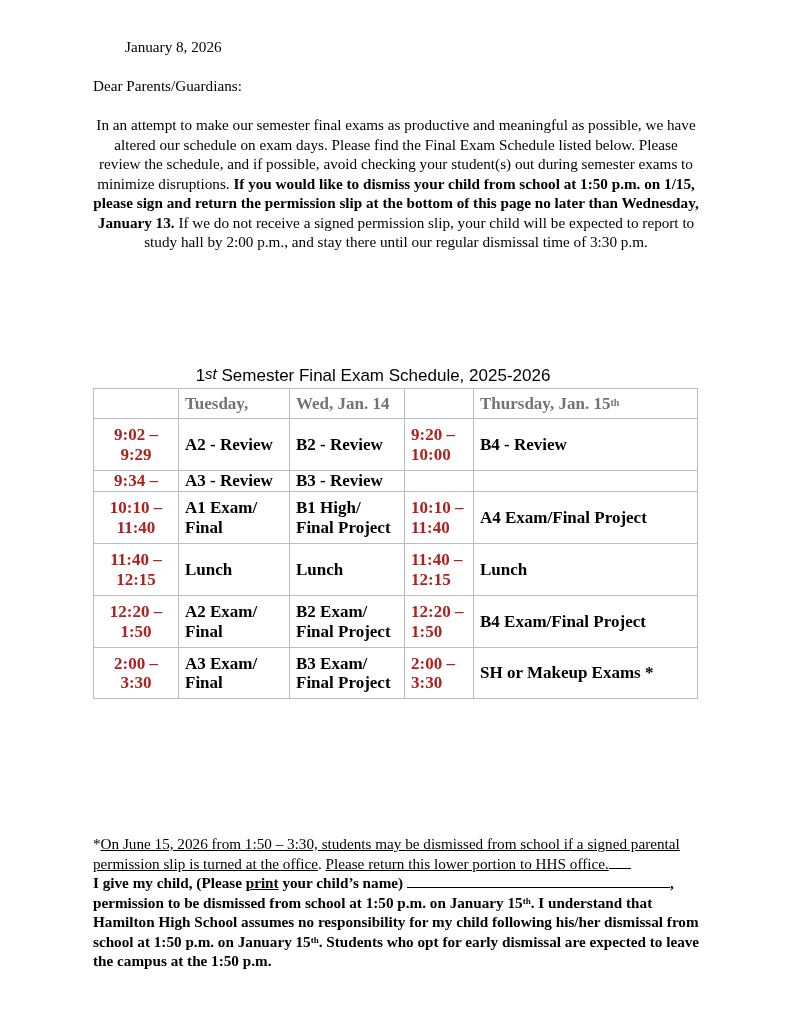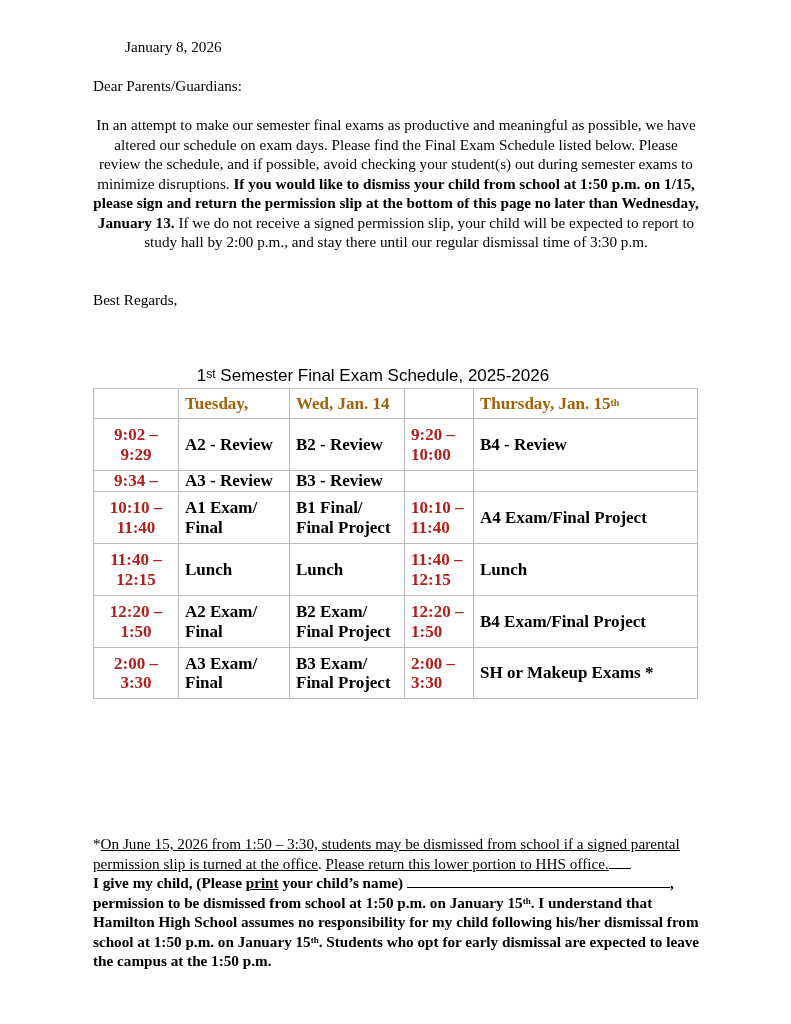--- a/index.html
+++ b/index.html
@@ -6,47 +6,46 @@
   body { width: 791px; height: 1024px; position: relative; overflow: hidden;
          font-family: "Liberation Serif", "DejaVu Serif", serif; color: #000; }
   .p { position: absolute; left: 93px; width: 610px; font-size: 15.2px; line-height: 19.5px; }
   .date { top: 37px; margin-left: 32px; }
   .salutation { top: 76px; }
   .body-par { top: 115px; width: 606px; text-align: center; }
   .closing { top: 290px; }
   b { font-weight: bold; }
   .title { position: absolute; top: 366px; left: 93px; width: 560px; text-align: center;
            font-family: "Liberation Sans", "DejaVu Sans", sans-serif; font-size: 17px; line-height: 20px; }
-  .title sup { font-size: 12px; vertical-align: top; position: relative; top: -2px; }
+  .title sup { font-size: 15px; vertical-align: top; position: relative; top: -2px; font-style: italic; }
   table.sched { position: absolute; top: 388px; left: 93px; border-collapse: collapse;
                 font-family: "Liberation Serif", "DejaVu Serif", serif; font-weight: bold; }
   table.sched td { border: 1px solid #bdbdbd; padding: 0 6px; vertical-align: middle;
                    font-size: 17px; line-height: 19.5px; overflow: hidden; }
   td.time { color: #b0201e; text-align: center; }
   td.time2 { color: #b0201e; text-align: left; padding-left: 5px; }
-  td.hdr { color: #a16207; vertical-align: top; padding-top: 5px; }
+  td.hdr { color: #737373; vertical-align: top; padding-top: 5px; }
   td.hdr sup { font-size: 10px; vertical-align: top; position: relative; top: -1px; }
   .clip { height: 39px; overflow: hidden; display: block; }
   .clip1 { height: 20px; overflow: hidden; display: block; }
   .slip { position: absolute; left: 93px; width: 620px; font-size: 15.2px; line-height: 19.5px; }
   .slip-note { top: 834px; }
   .slip-note u { text-decoration: underline; }
   .slip-form { top: 873px; font-weight: bold; width: 610px; }
   .slip-form sup { font-size: 9px; vertical-align: top; position: relative; top: -1px; }
   .blank { display: inline-block; width: 263px; border-bottom: 1.5px solid #000; height: 14px; }
   .tailrule { display: inline-block; width: 22px; border-bottom: 1px solid #000; height: 14px; }
 </style>
 </head>
 <body>
 
 <div class="p date">January 8, 2026</div>
 <div class="p salutation">Dear Parents/Guardians:</div>
 <div class="p body-par"><span>In an attempt to make our semester final exams as productive and meaningful as possible, we have altered our schedule on exam days.  Please find the Final Exam Schedule listed below. Please review the schedule, and if possible, avoid checking your student(s) out during semester exams to minimize disruptions. </span><b>If you would like to dismiss your child from school at 1:50 p.m. on 1/15, please sign and return the permission slip at the bottom of this page no later than Wednesday, January 13.</b><span>  If we do not receive a signed permission slip, your child will be expected to report to study hall by 2:00 p.m., and stay there until our regular dismissal time of 3:30 p.m.</span></div>
 <div class="p closing">
-  <div>Best Regards,</div>
 </div>
 
 <div class="title"><span>1</span><sup>st</sup><span> Semester Final Exam Schedule, 2025-2026</span></div>
 
 <table class="sched">
   <colgroup>
     <col style="width:85px">
       <col style="width:111px">
       <col style="width:115px">
       <col style="width:69px">
@@ -89,21 +88,21 @@
           <div>10:10 –</div>
           <div>11:40</div>
         </td>
     <td>
           <span class="clip">
             <div>A1 Exam/</div>
             <div>Final</div>
           </span>
         </td>
     <td>
-          <div>B1 Final/</div>
+          <div>B1 High/</div>
           <div>Final Project</div>
         </td>
     <td class="time2">
           <div>10:10 –</div>
           <div>11:40</div>
         </td>
     <td>A4 Exam/Final Project</td>
   </tr>
   <tr style="height:52px">
     <td class="time">

